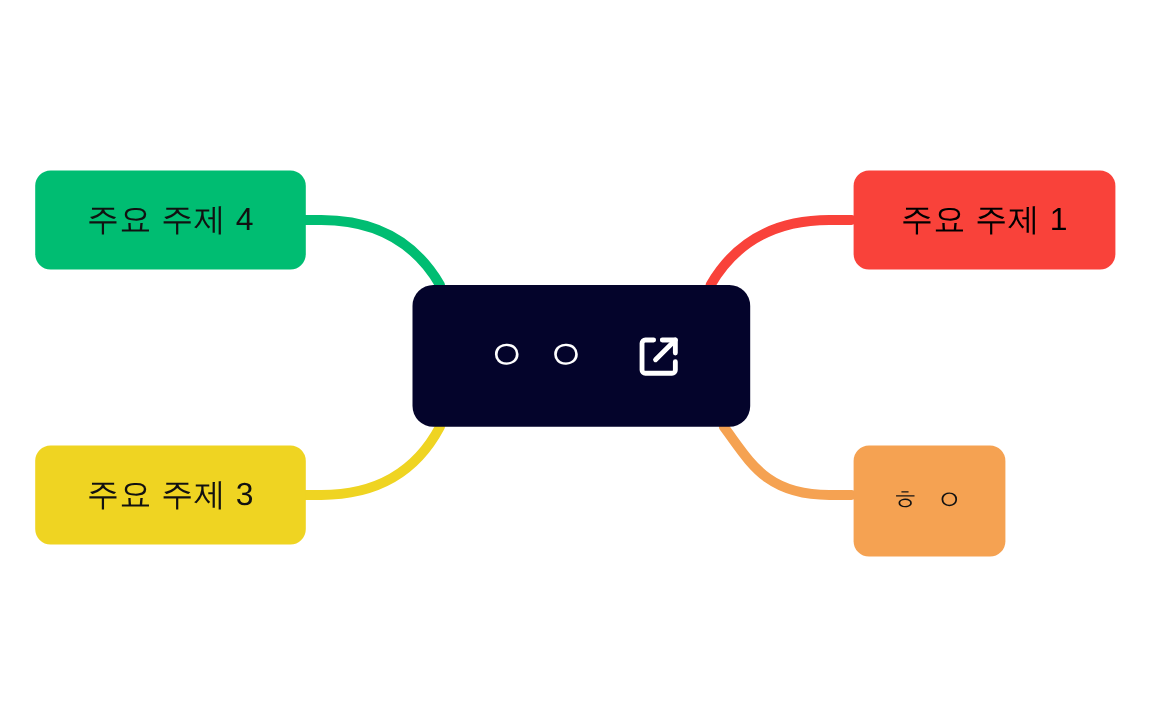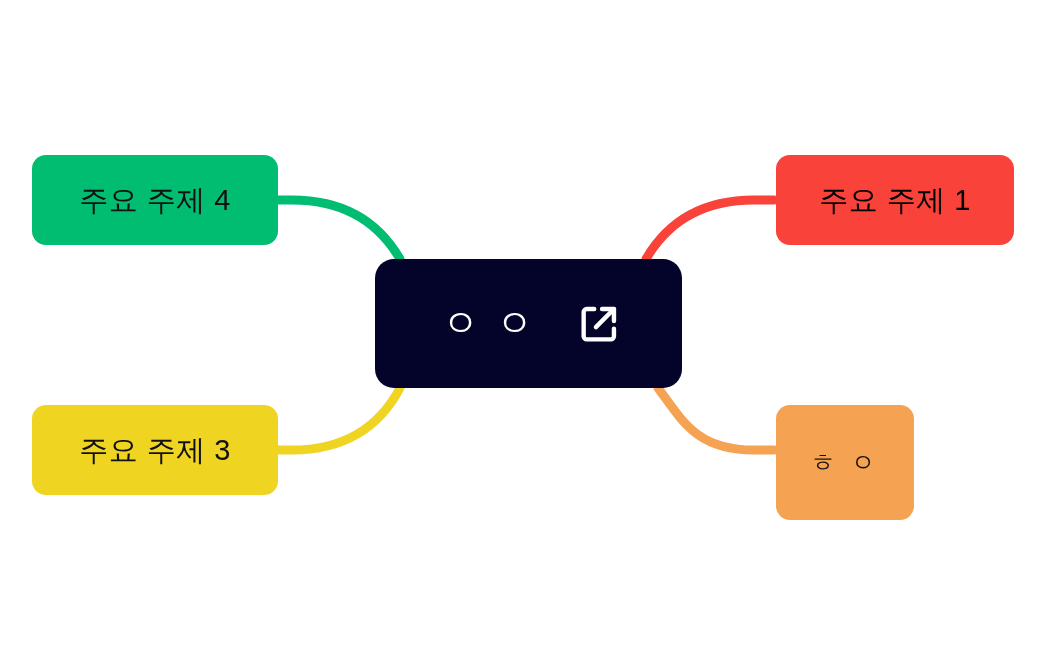--- a/index.html
+++ b/index.html
@@ -55,21 +55,21 @@
   }
   #node-topic3 .node-label { color: #111111; font-size: 29px; }
 
   #node-topic1 {
     left: 776px; top: 155px;  width: 238px; height: 90px;
     background: #f9423a;
   }
   #node-topic1 .node-label { color: #000000; font-size: 29px; }
 
   #node-hieung {
-    left: 776px; top: 405px;  width: 138px; height: 115px;
+    left: 776px; top: 405px;  width: 138px; height: 101px;
     background: #f5a252;
   }
   #node-hieung .node-label { color: #111111; font-size: 25px; letter-spacing: 4px; }
 
   
   #node-center {
     left: 375px; top: 259px; width: 307px; height: 129px;
     background: #04042b;
     border-radius: 19px;
     gap: 26px;

